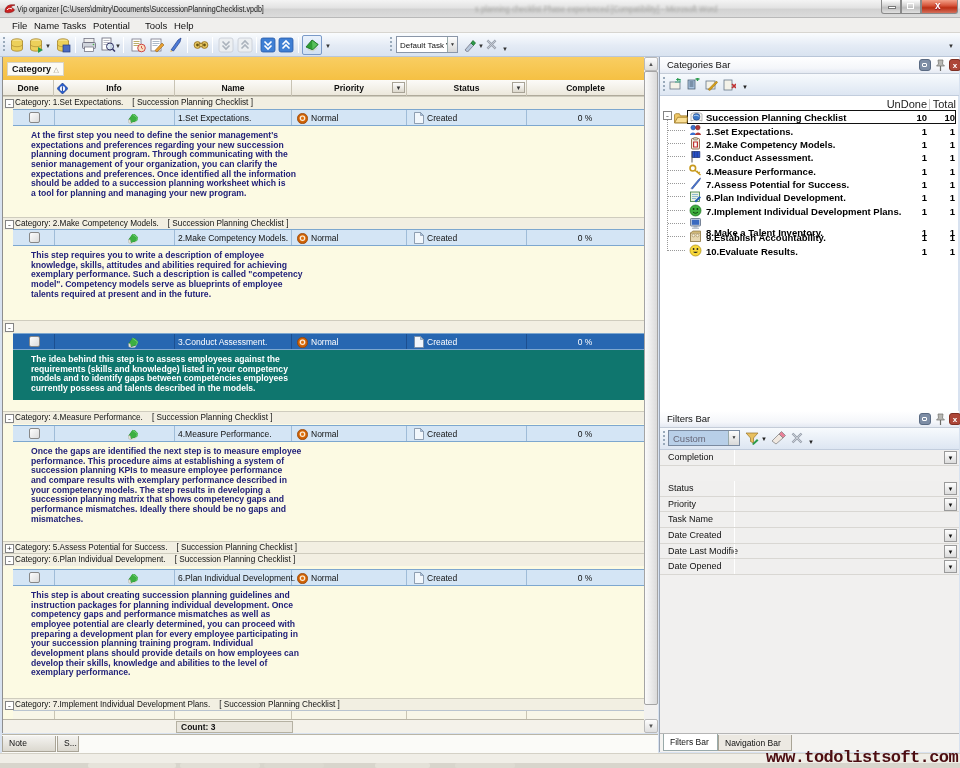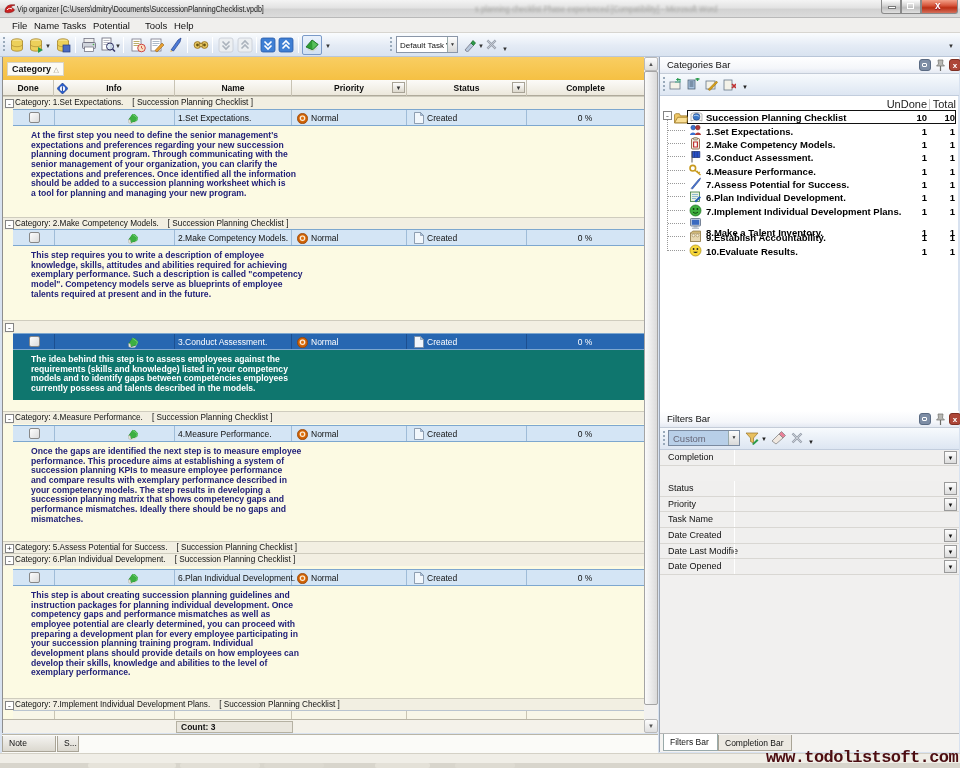--- a/index.html
+++ b/index.html
@@ -725,21 +725,21 @@
         <div class="fdrop">▼</div>
       </div>
       <div class="frow" style="top:93.6px;">
         <span class="fl">Date Last Modifie</span>
         <div class="fsep"></div>
         <div class="fdrop">▼</div>
       </div>
     </div>
 <div id="rtabs">
       <div style="position:absolute;left:3px;top:0;width:55px;height:17px;background:#fff;border:1px solid #9aa;border-top:none;font-size:8.5px;color:#111;padding:3px 0 0 6px;">Filters Bar</div>
-      <div style="position:absolute;left:58px;top:1px;width:74px;height:16px;background:#ece9e2;border:1px solid #a9a496;border-top:none;font-size:8.5px;color:#111;padding:3px 0 0 6px;">Completion Bar</div>
+      <div style="position:absolute;left:58px;top:1px;width:74px;height:16px;background:#ece9e2;border:1px solid #a9a496;border-top:none;font-size:8.5px;color:#111;padding:3px 0 0 6px;">Navigation Bar</div>
     </div>
   </div>
 
 <div class="abs" id="btabs-left">
   <div class="btab" style="left:0px;width:54px;">Note</div>
   <div class="btab" style="left:55px;width:22px;">S...</div>
 </div>
 <div class="abs" id="statusbar"></div>
 <div class="abs" style="left:0;top:763px;width:960px;height:5px;background:#d8d5cc;"></div>
 <div class="abs" style="left:88px;top:763px;width:88px;height:5px;background:#e6e3da;border-radius:2px;filter:blur(0.5px);"></div>

